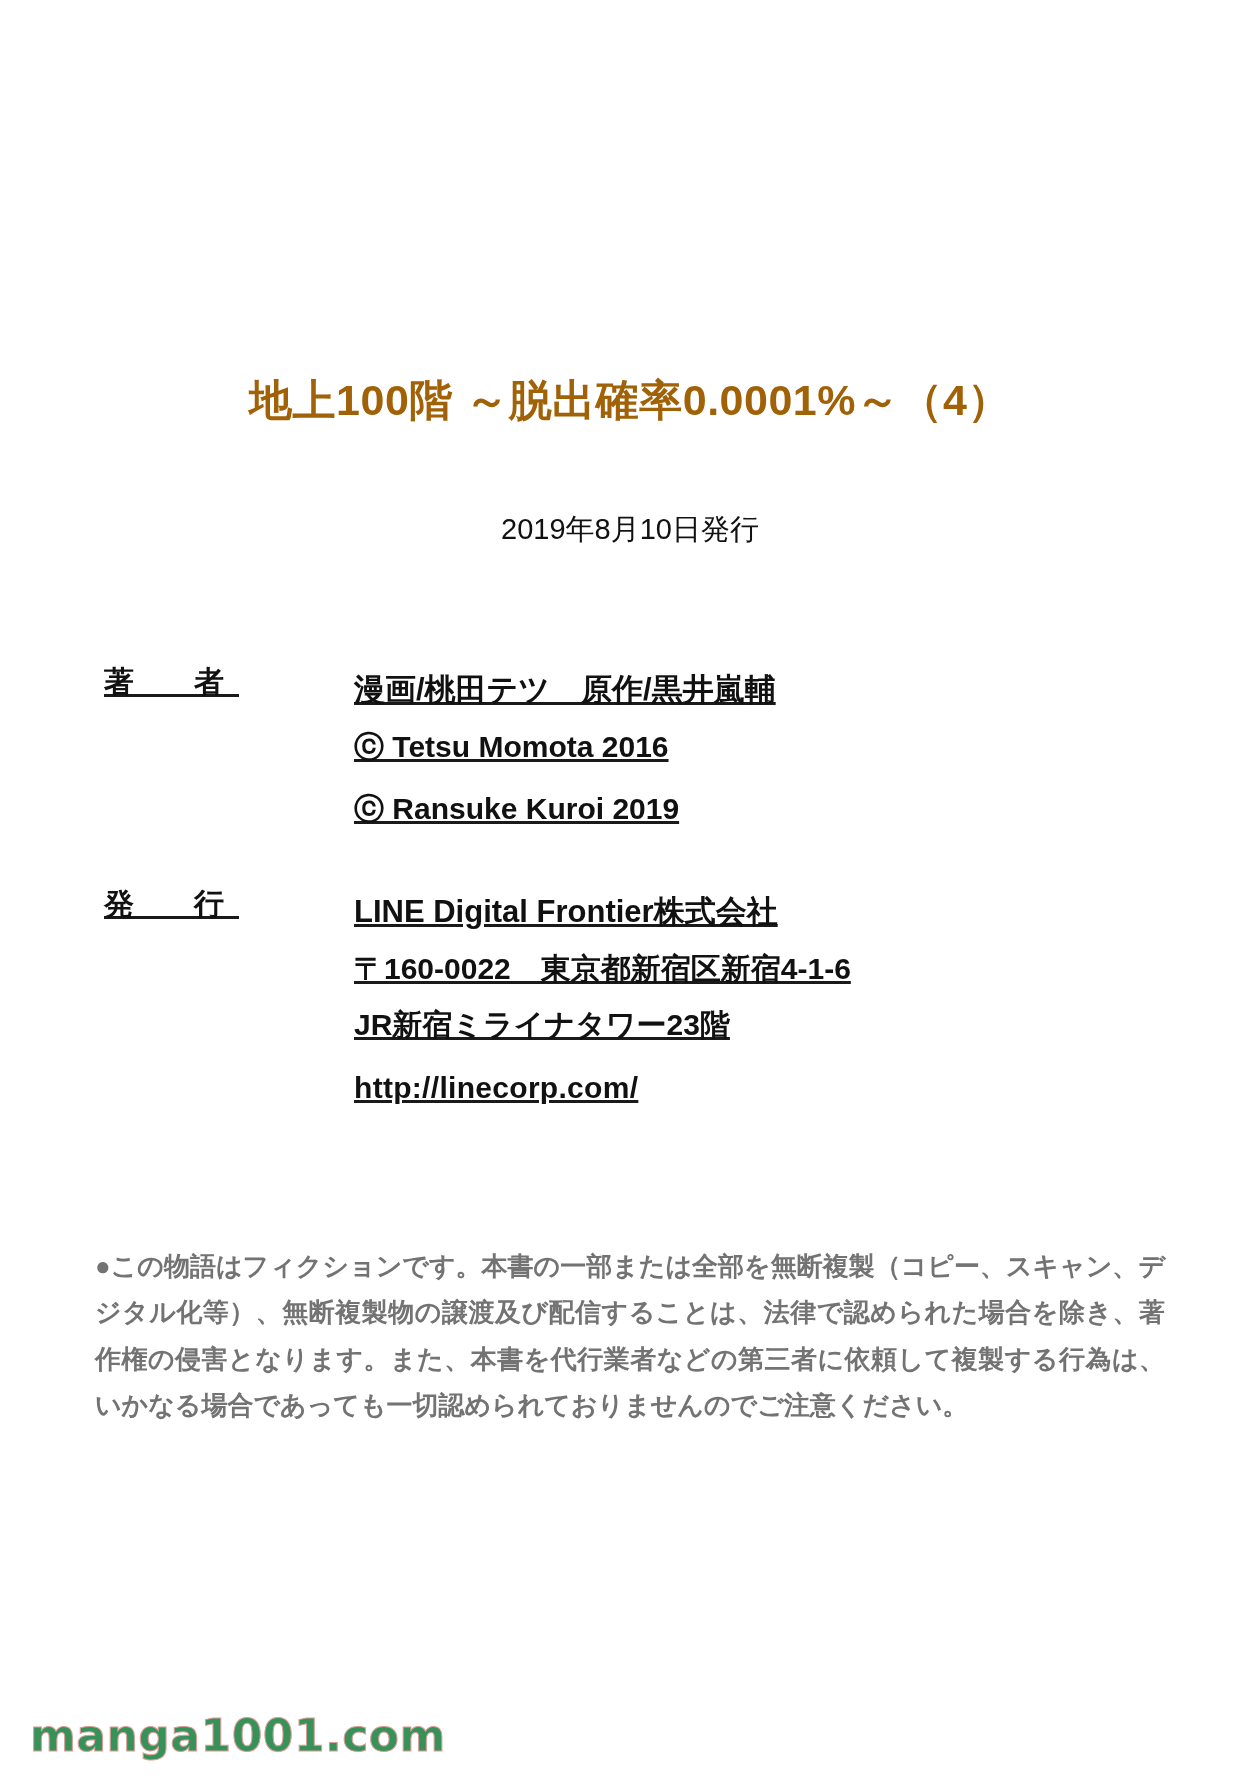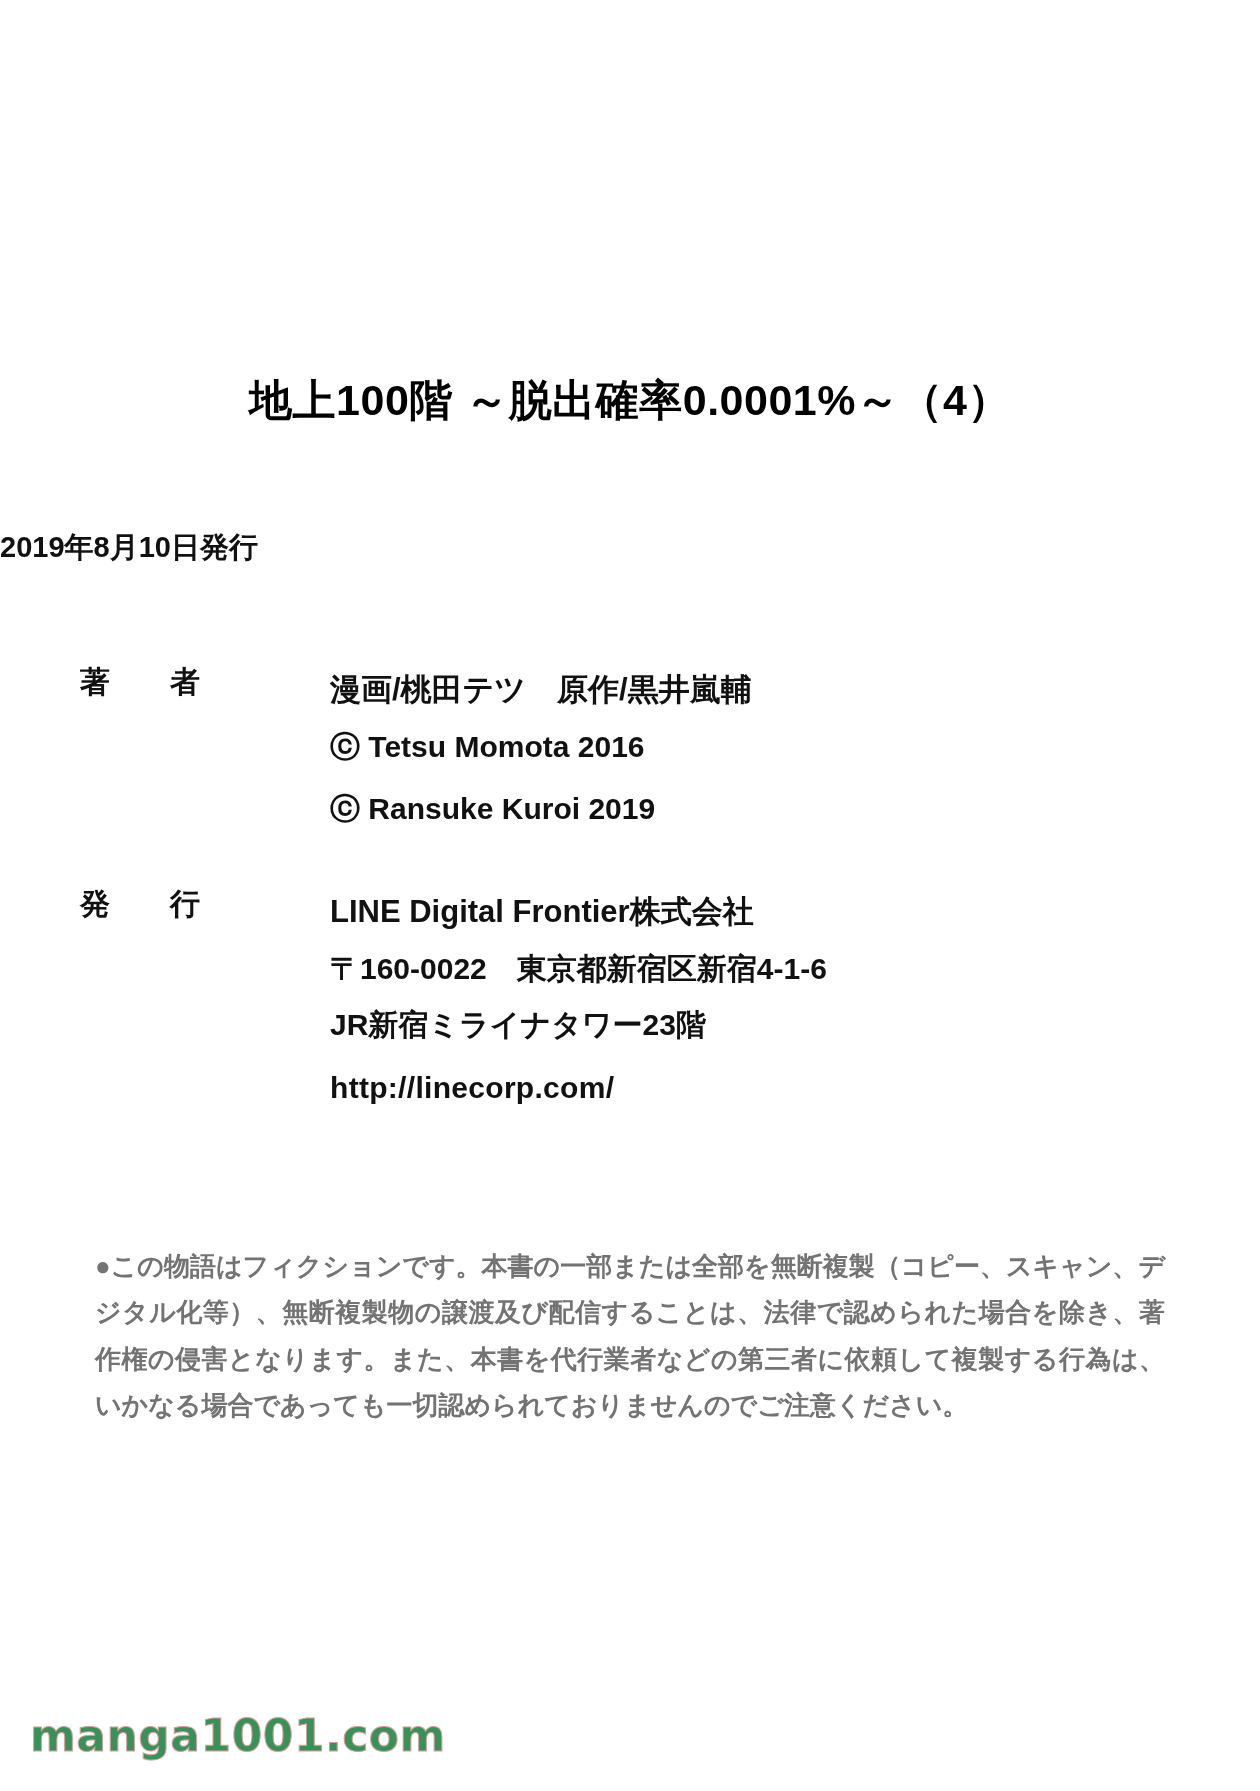--- a/index.html
+++ b/index.html
@@ -24,40 +24,41 @@
   
   .title {
     position: absolute;
     top: 372px;
     left: 0;
     right: 0;
     text-align: center;
     font-size: 43px;
     font-weight: bold;
     letter-spacing: 0.5px;
-    color: #000000;
+    color: #a16207;
     white-space: nowrap;
   }
   .pubdate {
     position: absolute;
-    top: 528px;
+    top: 510px;
     left: 0;
     right: 0;
-    text-align: left;
+    text-align: center;
     font-size: 29px;
-    font-weight: bold;
+    font-weight: normal;
     color: #111111;
   }
 
   
   .credits {
     position: absolute;
     top: 660px;
-    left: 80px;
+    left: 104px;
     right: 95px;
+    text-decoration: underline;
   }
   .row {
     display: flex;
     align-items: flex-start;
     margin-bottom: 52px;
   }
   .row-label {
     width: 250px;
     flex: 0 0 250px;
     font-size: 30px;

